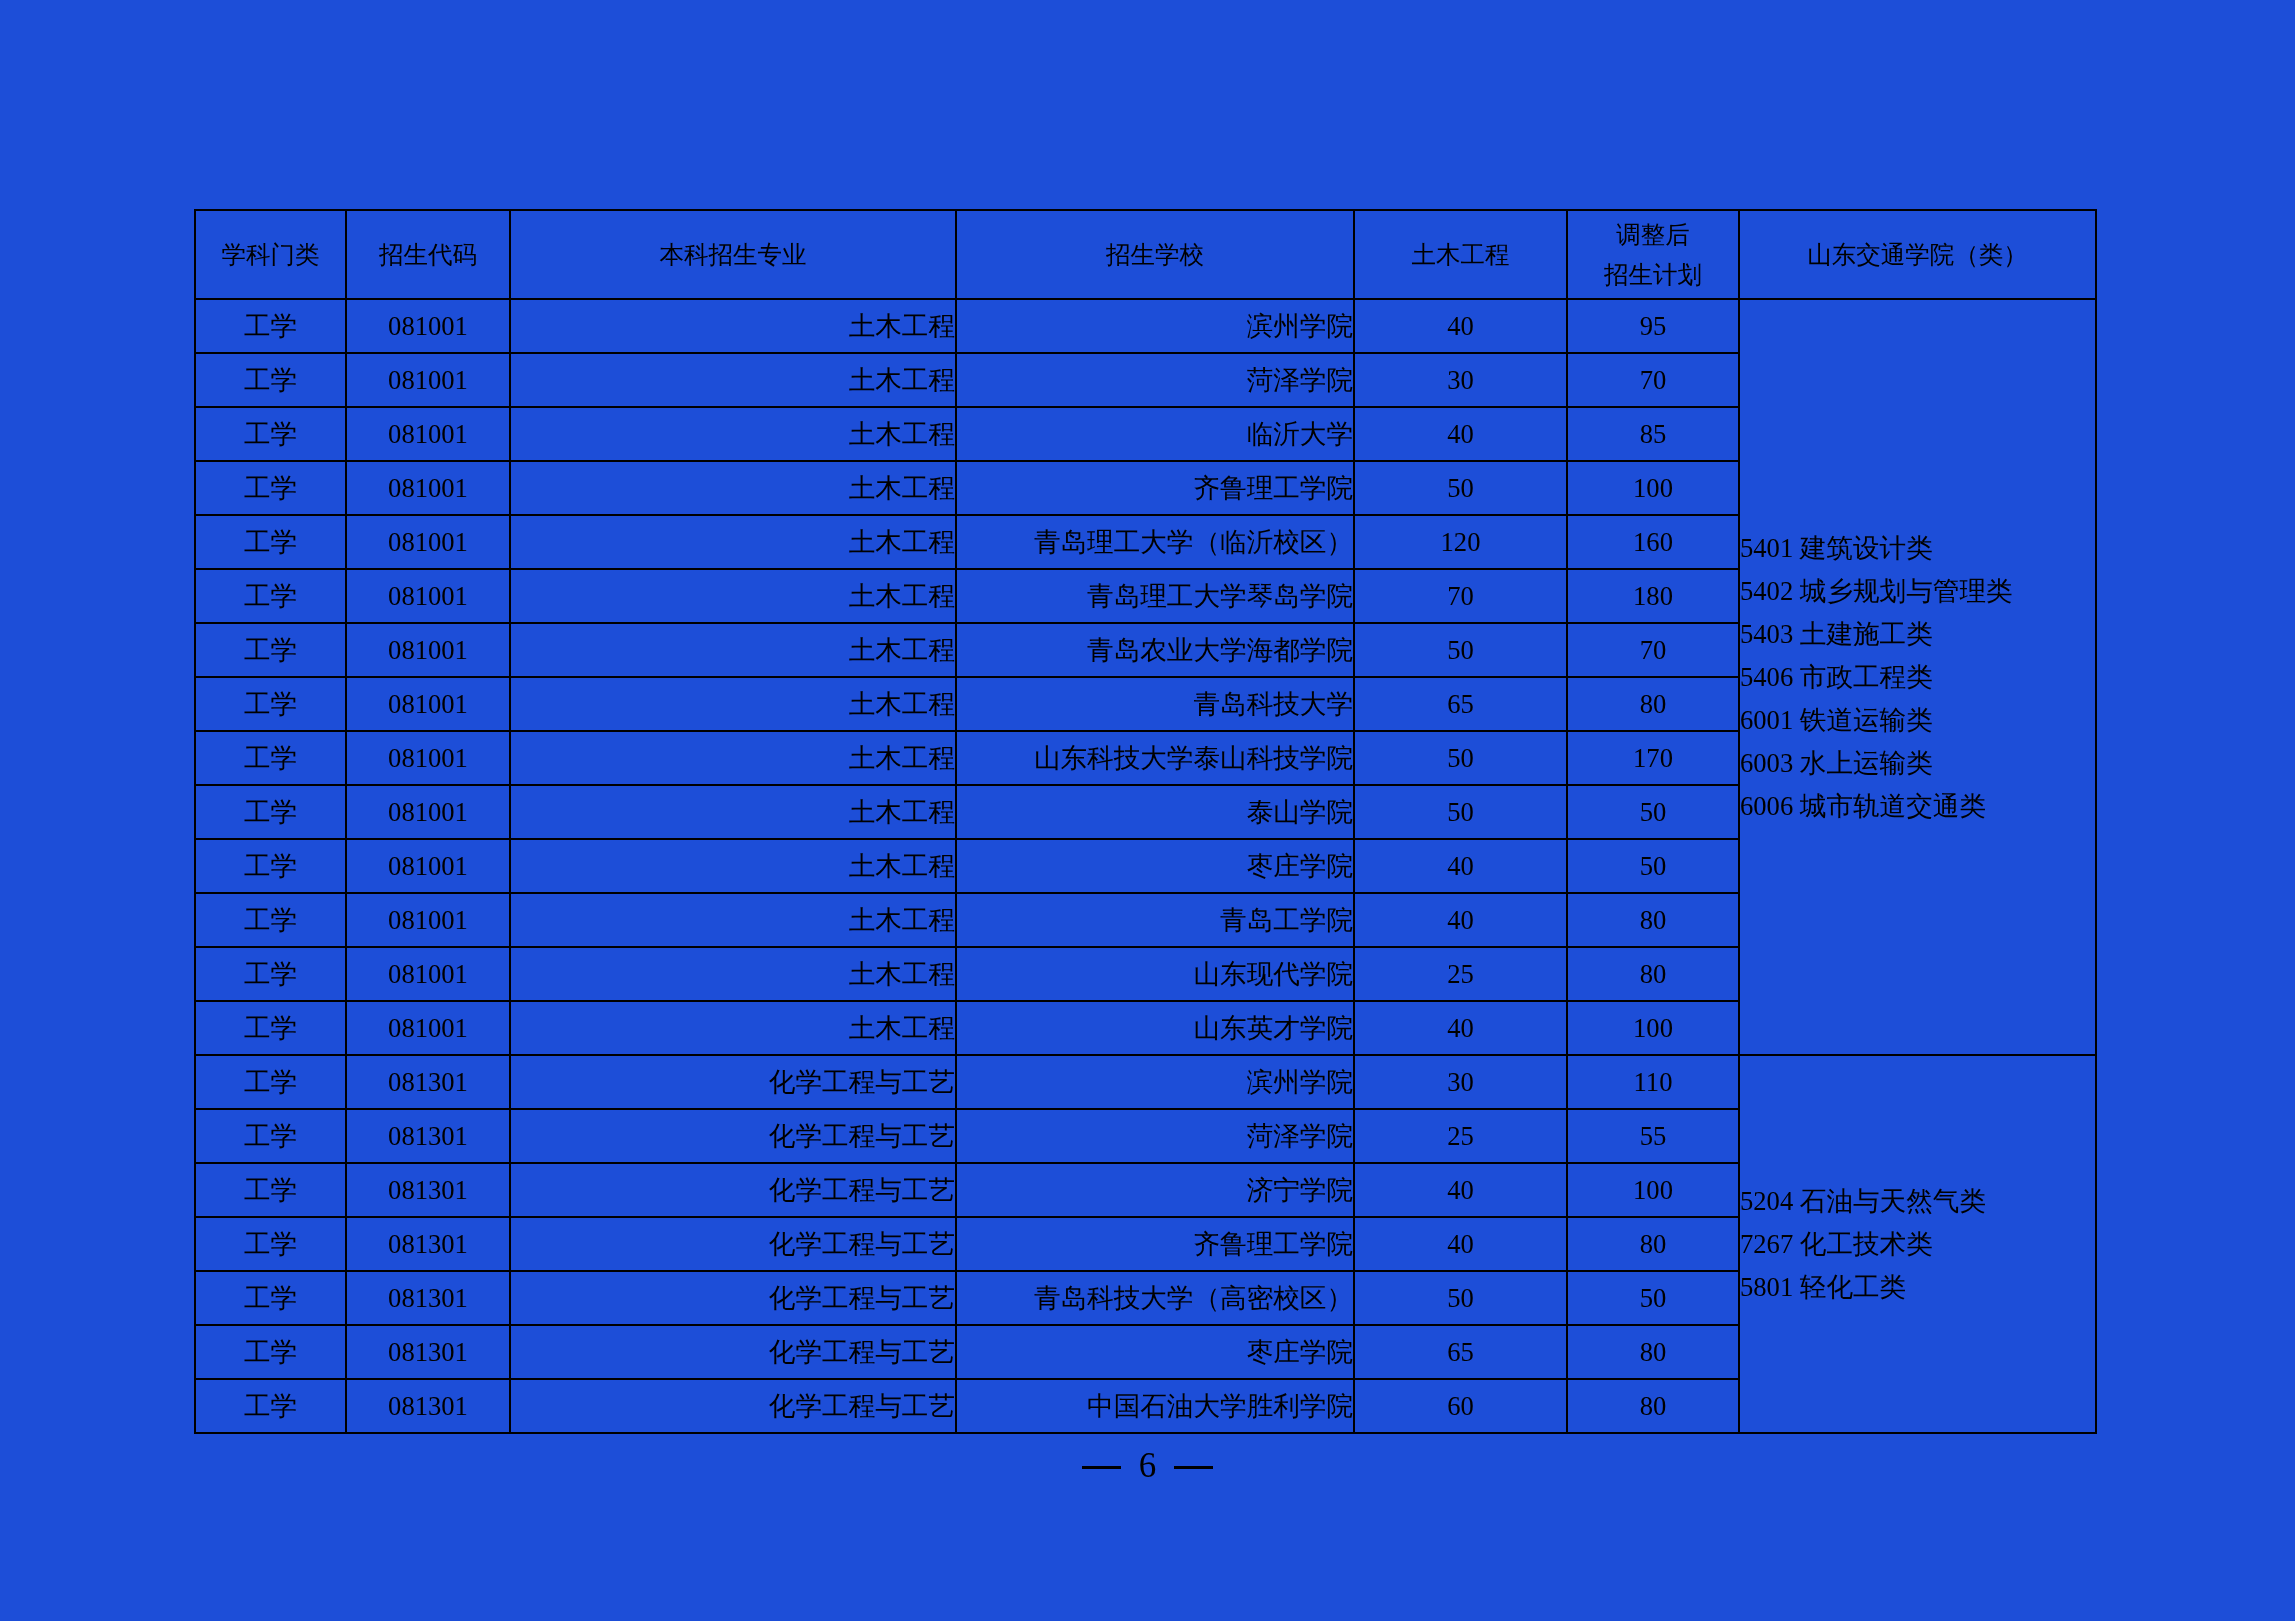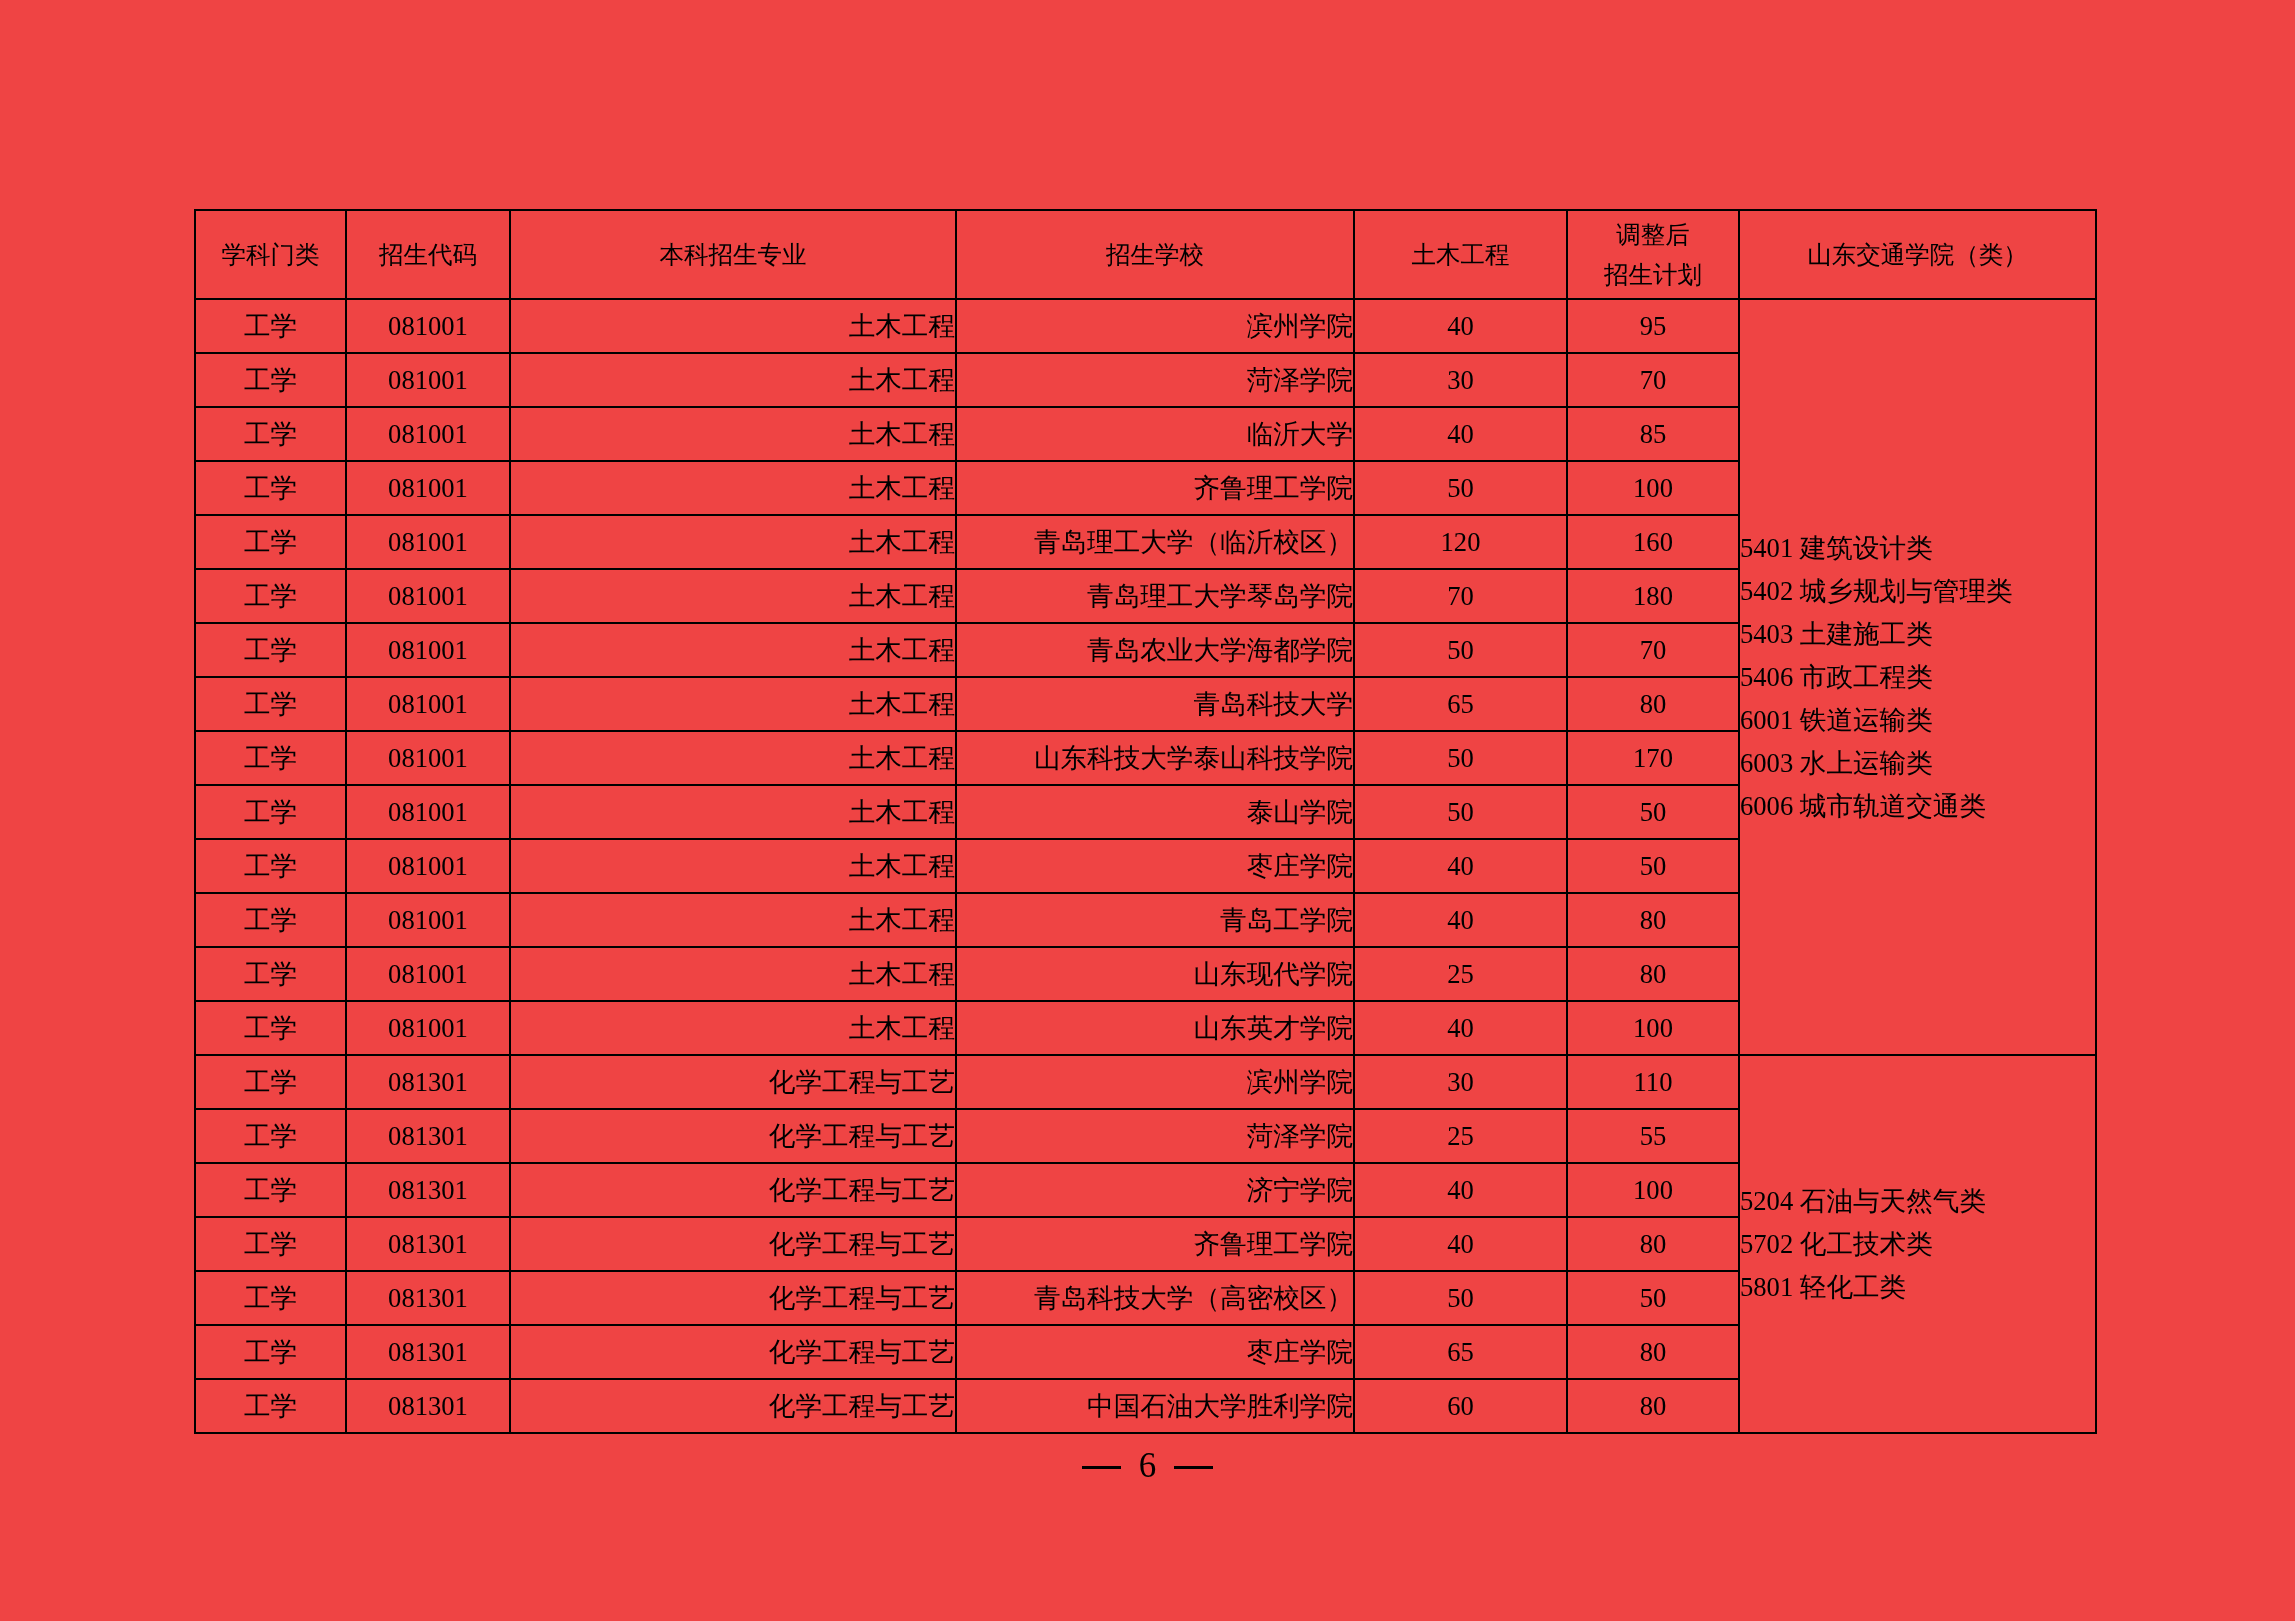--- a/index.html
+++ b/index.html
@@ -1,17 +1,17 @@
 <!DOCTYPE html>
 <html style="font-size:11px"><head>
 <meta charset="utf-8">
 <style>
   html, body { margin: 0; padding: 0; background: #ffffff; }
   body { width: 2295px; height: 1622px; position: relative; overflow: hidden; }
-  .page { position: absolute; left: 0; top: 0; width: 2295px; height: 1622px; background: #ef4444; }
+  .page { position: absolute; left: 0; top: 0; width: 2295px; height: 1622px; background: #1d4ed8; }
   table.plan {
     position: absolute;
     left: 194px; top: 209px;
     width: 1902px;
     border-collapse: collapse;
     table-layout: fixed;
     color: #000000;
   }
   table.plan td, table.plan th {
     border: 2.7px solid #000000;
@@ -212,21 +212,21 @@
         </tr>
         <tr>
           <td class="c">工学</td>
           <td class="c">081301</td>
           <td class="l">化学工程与工艺</td>
           <td class="l">滨州学院</td>
           <td class="c">30</td>
           <td class="c">110</td>
           <td class="group" rowspan="7">
             <span class="line">5204 石油与天然气类</span>
-            <span class="line">5702 化工技术类</span>
+            <span class="line">7267 化工技术类</span>
             <span class="line">5801 轻化工类</span>
           </td>
         </tr>
         <tr>
           <td class="c">工学</td>
           <td class="c">081301</td>
           <td class="l">化学工程与工艺</td>
           <td class="l">菏泽学院</td>
           <td class="c">25</td>
           <td class="c">55</td>

